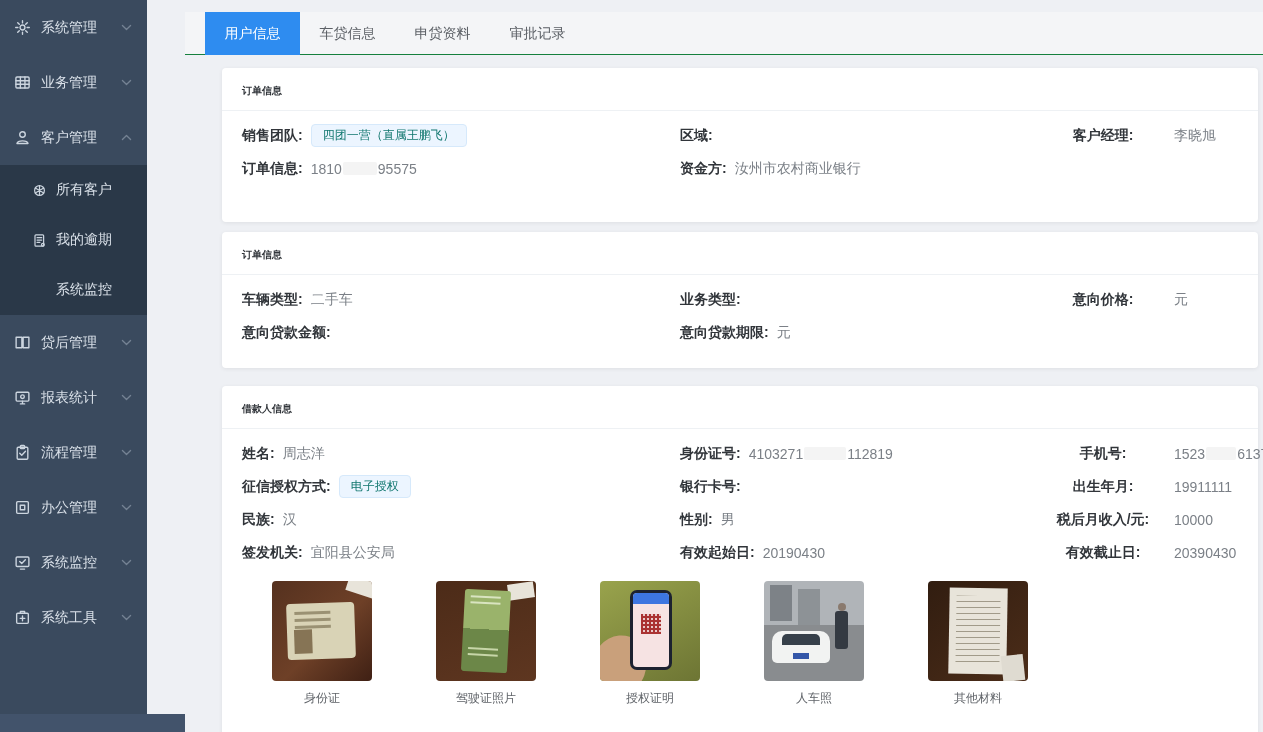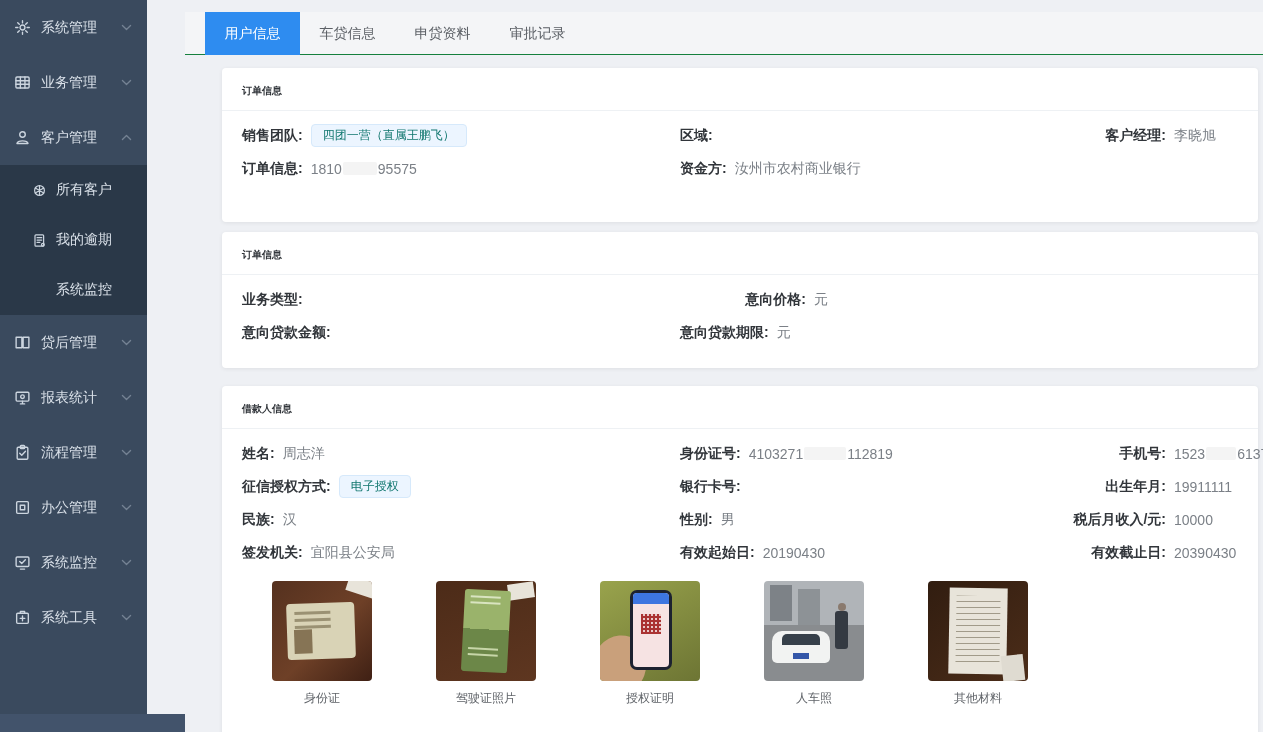--- a/index.html
+++ b/index.html
@@ -33,21 +33,21 @@
   .card1{top:68px;height:154px}
   .card2{top:232px;height:136px}
   .card3{top:386px;height:400px}
   .card-title{padding:16px 20px 12px;font-size:10px;font-weight:bold;color:#31353a;
     border-bottom:1px solid #eef1f4}
   .card-body{padding:8px 20px 0}
   .row{display:grid;grid-template-columns:438px 360px 1fr;align-items:center;min-height:33px}
   .cell{display:flex;align-items:center;min-height:33px}
   .lbl{font-weight:bold;color:#31353a;font-size:14px;margin-right:8px;white-space:nowrap}
   .val{color:#7b8087;font-size:14px;white-space:nowrap}
-  .c3 .lbl{min-width:126px;text-align:right}
+  .c3 .lbl{min-width:126px;text-align:center}
   .tag{display:inline-block;background:#ecf5ff;border:1px solid #d6e9fb;color:#0f766e;
     font-size:12px;padding:3px 11px;border-radius:4px;line-height:1.25;white-space:nowrap;cursor:pointer}
   .redact{display:inline-block;width:34px;height:13px;background:#f4f4f4;border-radius:2px;
     vertical-align:-1px;margin:0 1px}
   
   .photos{display:flex;gap:64px;padding:12px 0 0 30px}
   .ph-wrap{width:100px;text-align:center;flex:none}
   .ph{width:100px;height:100px;border-radius:4px;position:relative;overflow:hidden;cursor:pointer}
   .caption{margin-top:9px;font-size:12px;color:#5f6368;white-space:nowrap}
   
@@ -286,20 +286,24 @@
       <div class="cell c3"></div>
     </div>
   </div>
 </section>
 
 <section class="card card2">
   <div class="card-title">订单信息</div>
   <div class="card-body">
     <div class="row">
       <div class="cell">
+        <span class="lbl">车辆类型:</span>
+        <span class="val">二手车</span>
+      </div>
+      <div class="cell">
         <span class="lbl">业务类型:</span>
         <span class="val"></span>
       </div>
       <div class="cell c3">
         <span class="lbl">意向价格:</span>
         <span class="val">元</span>
       </div>
     </div>
     <div class="row">
       <div class="cell">

